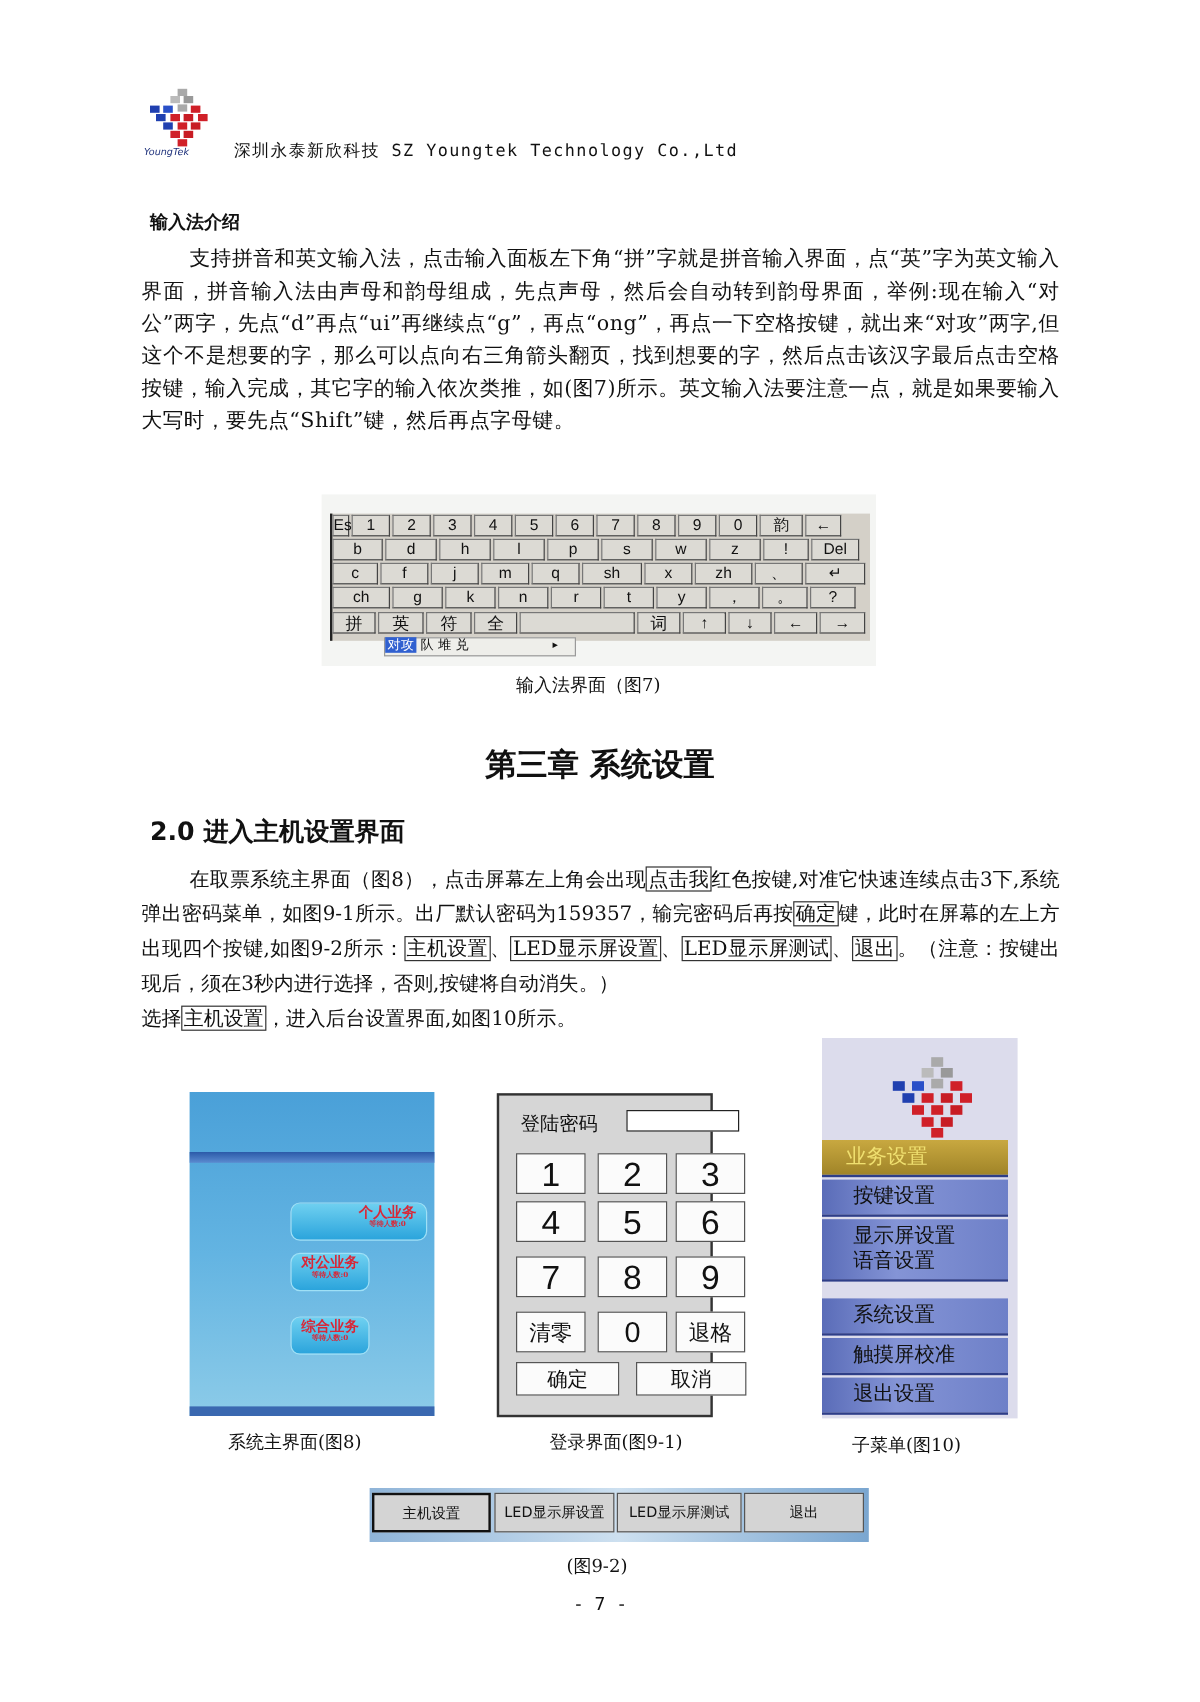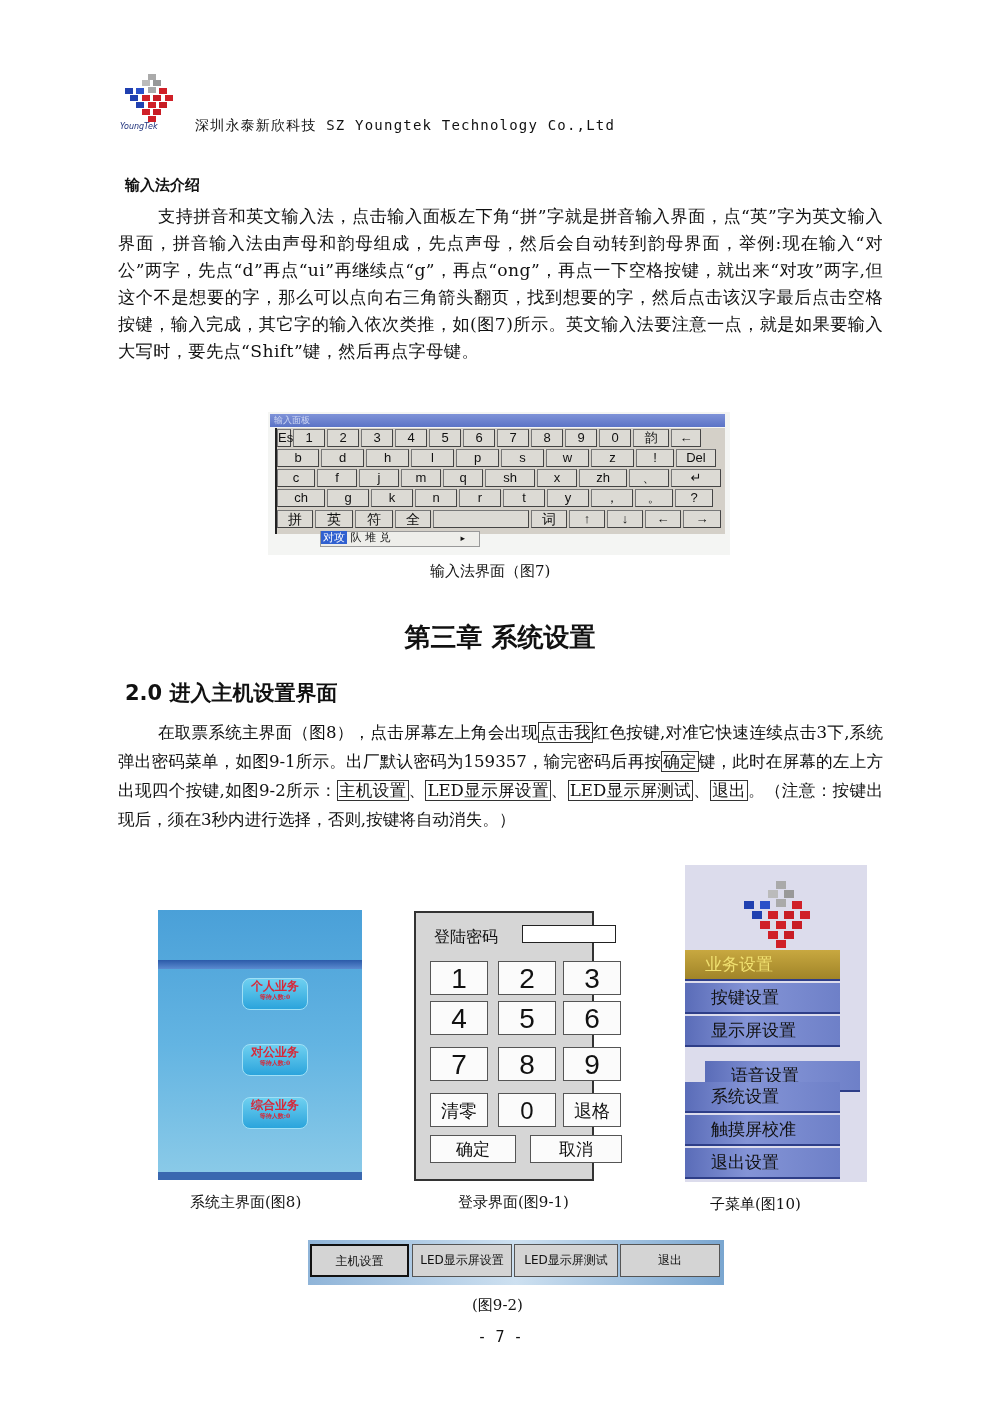--- a/index.html
+++ b/index.html
@@ -30,21 +30,21 @@
   .fig8{left:158px;top:910px;width:204px;height:270px;background:linear-gradient(#4aa0d8 0%,#63b4e2 50%,#8ccbe8 100%);}
   .fig8-head{left:0;top:0;width:204px;height:50px;background:linear-gradient(90deg,#3a9ad2,#d8eef4 45%,#9cd2ea);}
   .fig8-band{left:0;top:50px;width:204px;height:9px;background:linear-gradient(#2b5aa8,#5b8bd0);}
   .fig8-foot{left:0;top:262px;width:204px;height:8px;background:#3a68b0;}
   .biz{left:84px;width:64px;height:30px;border-radius:8px;background:linear-gradient(#6fd0f0,#2ba4dc);border:1px solid #9fe0f6;text-align:center;color:#d82838;font-size:12px;font-weight:bold;line-height:14px;font-family:"DejaVu Serif",serif;}
   .biz small{display:block;font-size:6px;line-height:8px;}
   
   .fig91{left:414px;top:911px;width:180px;height:270px;background:#d6d6d6;border:2px solid #333;box-sizing:border-box;}
   .nk{background:#fbfbfb;border:1px solid #555;box-sizing:border-box;text-align:center;font-family:"Liberation Sans",sans-serif;}
   
-  .fig10{left:685px;top:865px;width:182px;height:317px;background:#dcdcec;}
+  .fig10{left:685px;top:865px;width:163px;height:317px;background:#dcdcec;}
   .menu-item{left:0;width:155px;height:31px;background:linear-gradient(90deg,#5a6cb8,#8494d6 40%,#6e80c8);border-bottom:2px solid #2e3e88;box-sizing:border-box;font-size:17px;line-height:29px;padding-left:26px;font-family:"DejaVu Serif",serif;color:#111;}
   .menu-active{background:linear-gradient(#c8a840,#a08428);color:#f0e070;padding-left:20px;}
   
   .fig92{left:308px;top:1240px;width:416px;height:45px;background:linear-gradient(90deg,#8fb4d8,#cde0f0 50%,#7aa6d0);}
   .tb{height:33px;top:4px;background:#d4d4d4;border:1px solid #555;box-sizing:border-box;font-size:12px;line-height:31px;text-align:center;}
   .pageno{left:0;width:1000px;top:1328px;text-align:center;font-size:15px;font-family:"DejaVu Sans Mono",monospace;}
 </style>
 </head>
 <body>
 
@@ -73,21 +73,20 @@
 </div>
 <div class="abs logo-cap">YoungTek</div>
 <div class="abs head-text">深圳永泰新欣科技  SZ Youngtek Technology Co.,Ltd</div>
 
 <div class="abs h-small">输入法介绍</div>
 <div class="abs para" style="top:203px;">
   <p class="indent">支持拼音和英文输入法，点击输入面板左下角“拼”字就是拼音输入界面，点“英”字为英文输入界面，拼音输入法由声母和韵母组成，先点声母，然后会自动转到韵母界面，举例:现在输入“对公”两字，先点“d”再点“ui”再继续点“g”，再点“ong”，再点一下空格按键，就出来“对攻”两字,但这个不是想要的字，那么可以点向右三角箭头翻页，找到想要的字，然后点击该汉字最后点击空格按键，输入完成，其它字的输入依次类推，如(图7)所示。英文输入法要注意一点，就是如果要输入大写时，要先点“Shift”键，然后再点字母键。</p>
 </div>
 
 <div class="abs kbd-wrap">
-  <div class="abs kbd-title">输入面板</div>
   <div class="abs kbd">
     <div class="krow" style="top:1px;">
       <div class="key" style="width:14px">Esc</div>
       <div class="key" style="width:32px">1</div>
       <div class="key" style="width:32px">2</div>
       <div class="key" style="width:32px">3</div>
       <div class="key" style="width:32px">4</div>
       <div class="key" style="width:32px">5</div>
       <div class="key" style="width:32px">6</div>
       <div class="key" style="width:32px">7</div>
@@ -152,25 +151,26 @@
     <span style="position:absolute;right:14px;font-size:9px">▸</span>
   </div>
 </div>
 <div class="abs caption" style="left:430px;top:562px;">输入法界面（图7)</div>
 
 <div class="abs chapter">第三章  系统设置</div>
 <div class="abs sect">2.0 进入主机设置界面</div>
 
 <div class="abs para" style="top:718px;line-height:29px;font-size:16.6px;letter-spacing:0;">
   <p class="indent"><span>在取票系统主界面（图8），点击屏幕左上角会出现</span><span class="boxed">点击我</span><span>红色按键,对准它快速连续点击3下,系统弹出密码菜单，如图9-1所示。出厂默认密码为159357，输完密码后再按</span><span class="boxed">确定</span><span>键，此时在屏幕的左上方出现四个按键,如图9-2所示：</span><span class="boxed">主机设置</span><span>、</span><span class="boxed">LED显示屏设置</span><span>、</span><span class="boxed">LED显示屏测试</span><span>、</span><span class="boxed">退出</span><span>。（注意：按键出现后，须在3秒内进行选择，否则,按键将自动消失。）</span></p>
+  <p><span>选择</span><span class="boxed">主机设置</span><span>，进入后台设置界面,如图10所示。</span></p>
 </div>
 
 <div class="abs fig8">
   <div class="abs fig8-band"></div>
-  <div class="abs biz" style="top:68px;"><span>个人业务</span><small>等待人数:0</small></div>
+  <div class="abs biz" style="top:92px;padding-left:48px;"><span>个人业务</span><small>等待人数:0</small></div>
   <div class="abs biz" style="top:134px;"><span>对公业务</span><small>等待人数:0</small></div>
   <div class="abs biz" style="top:187px;"><span>综合业务</span><small>等待人数:0</small></div>
   <div class="abs fig8-foot"></div>
 </div>
 <div class="abs caption" style="left:190px;top:1193px;">系统主界面(图8)</div>
 
 <div class="abs fig91">
   <div class="abs" style="left:18px;top:14px;font-size:16px;">登陆密码</div>
   <div class="abs" style="left:106px;top:12px;width:92px;height:16px;background:#fff;border:1px solid #222;"></div>
   <div class="abs nk" style="left:14px;top:48px;width:58px;height:34px;font-size:28px;line-height:34px;">1</div>
@@ -208,21 +208,21 @@
         <rect x="36" y="42" width="10" height="8" fill="#d02028"></rect>
         <rect x="52" y="42" width="10" height="8" fill="#c81c24"></rect>
       <rect x="28" y="52" width="10" height="8" fill="#d02028"></rect>
         <rect x="44" y="52" width="10" height="8" fill="#c81c24"></rect>
       <rect x="36" y="61" width="10" height="8" fill="#d02028"></rect>
     </svg>
   </div>
   <div class="abs menu-item menu-active" style="top:85px;">业务设置</div>
   <div class="abs menu-item" style="top:118px;">按键设置</div>
   <div class="abs menu-item" style="top:151px;">显示屏设置</div>
-  <div class="abs menu-item" style="top:196px;margin-left:20px;">语音设置</div>
+  <div class="abs menu-item" style="top:172px;">语音设置</div>
   <div class="abs menu-item" style="top:217px;">系统设置</div>
   <div class="abs menu-item" style="top:250px;">触摸屏校准</div>
   <div class="abs menu-item" style="top:283px;">退出设置</div>
 </div>
 <div class="abs caption" style="left:710px;top:1195px;">子菜单(图10)</div>
 
 <div class="abs fig92">
   <div class="abs tb" style="left:2px;width:99px;border:2px solid #111;">主机设置</div>
   <div class="abs tb" style="left:104px;width:100px;">LED显示屏设置</div>
   <div class="abs tb" style="left:206px;width:104px;">LED显示屏测试</div>

